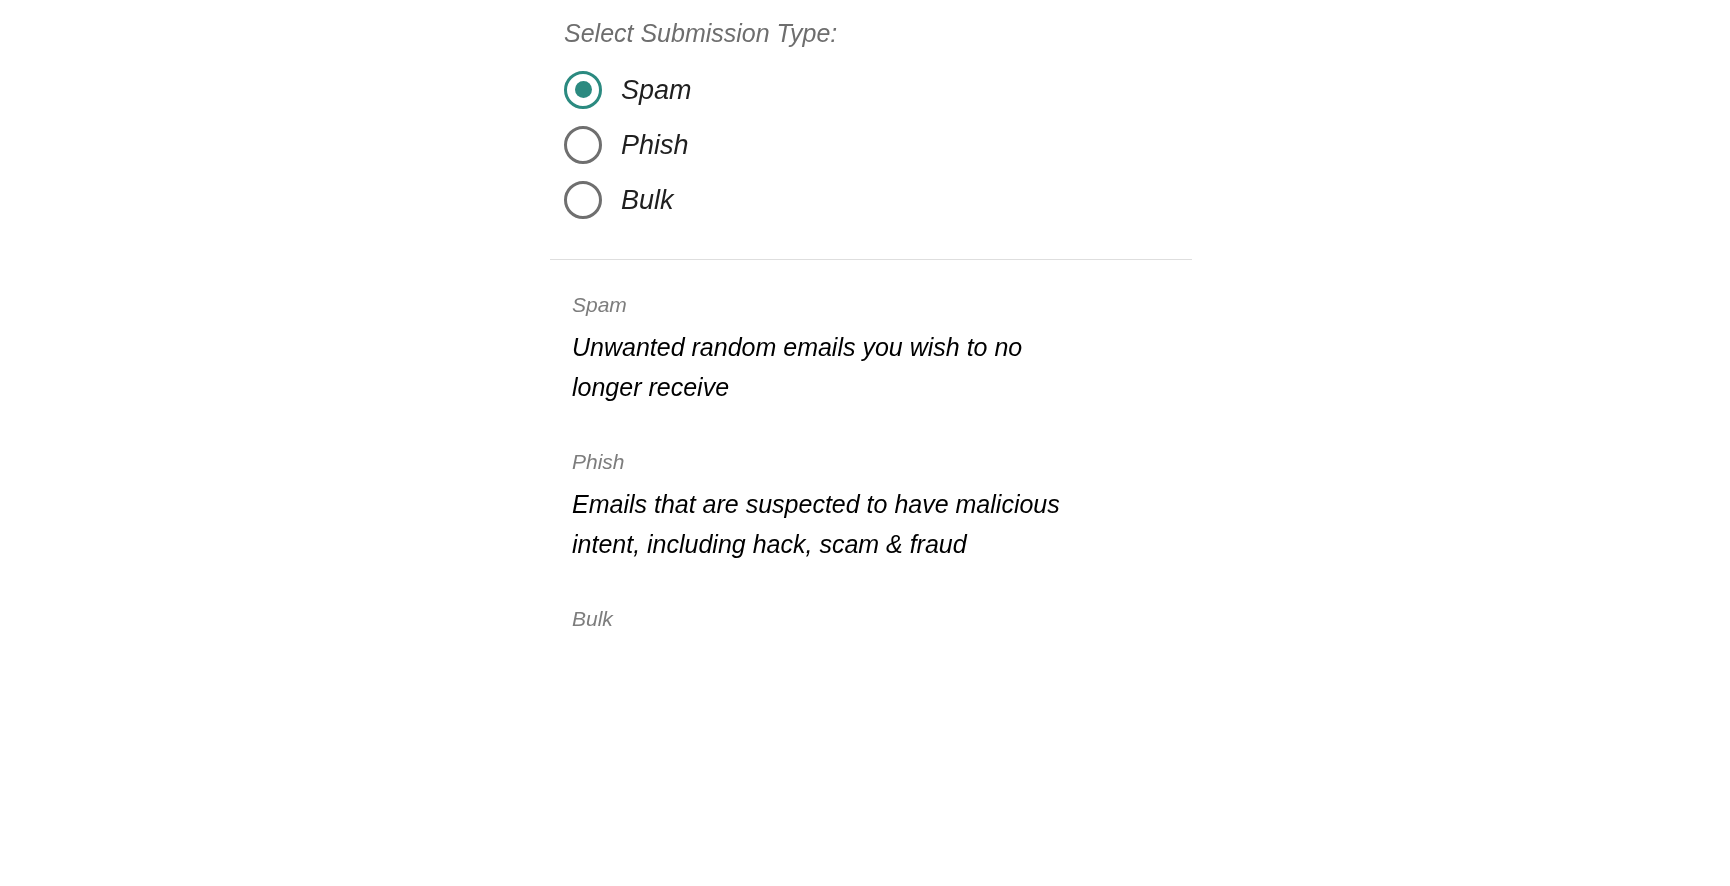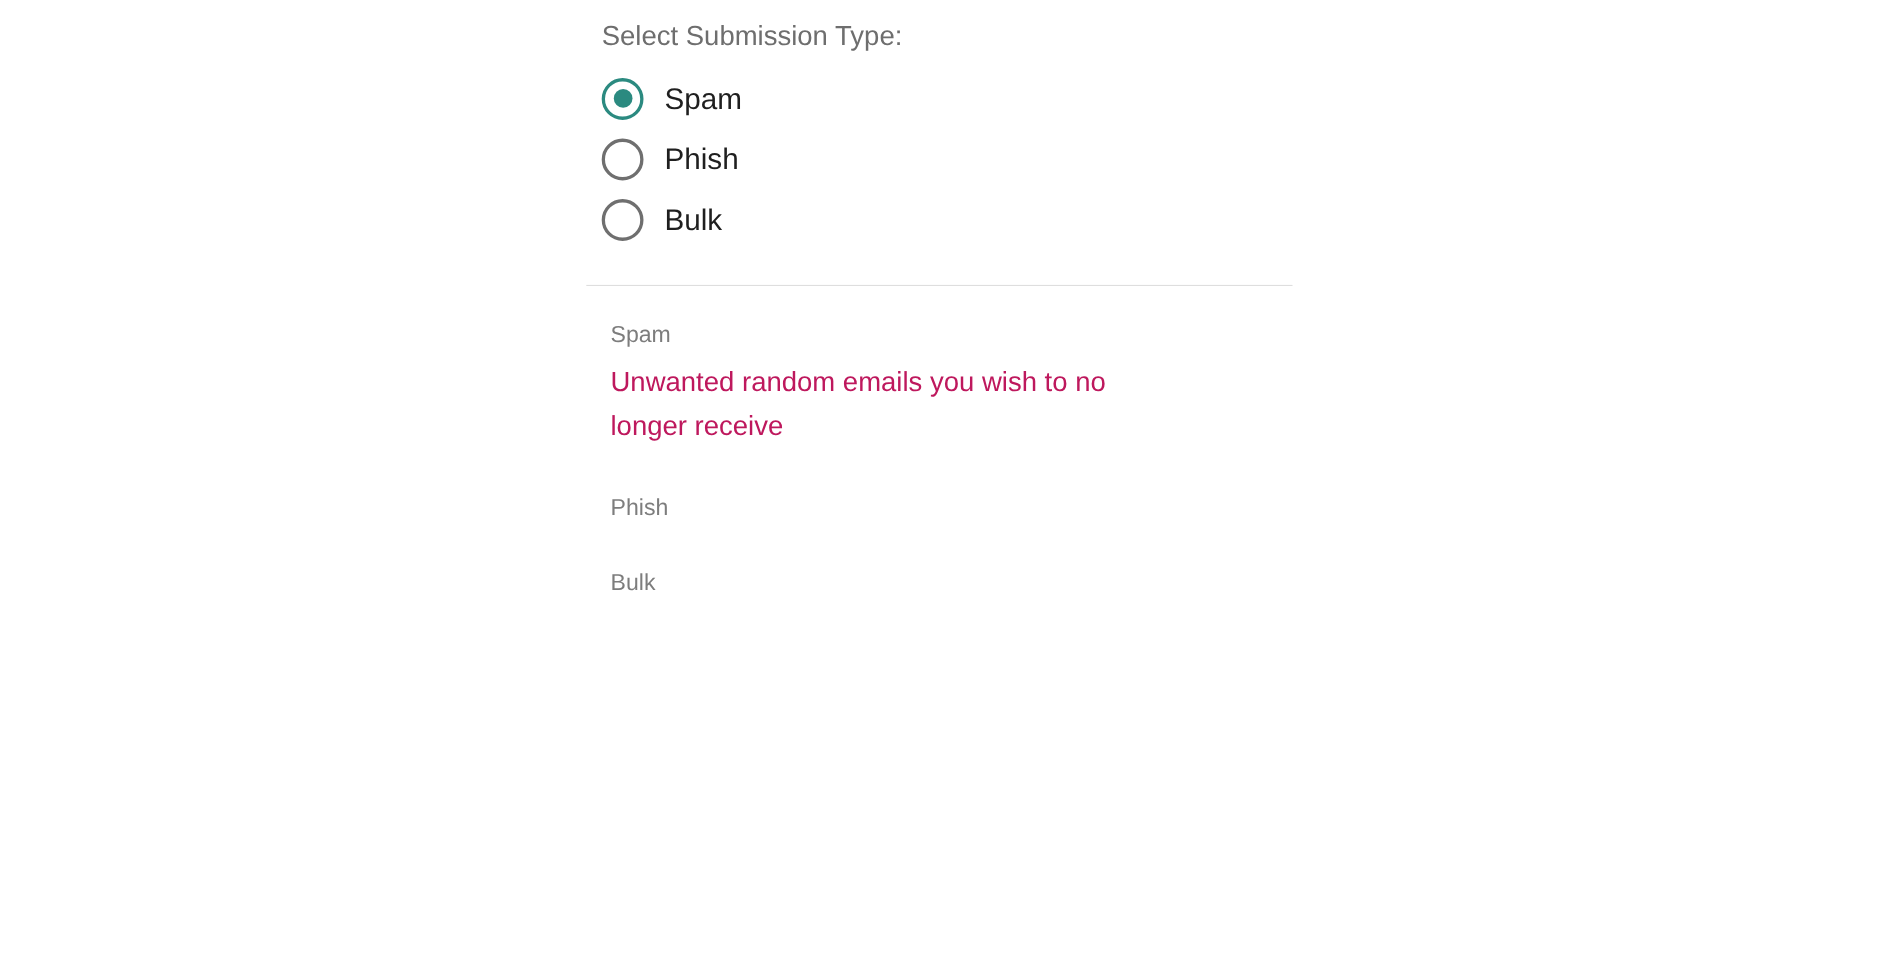--- a/index.html
+++ b/index.html
@@ -17,23 +17,24 @@
 
   .page {
     position: relative;
     width: 1730px;
     height: 886px;
     background: #ffffff;
   }
 
   .panel {
     position: absolute;
-    left: 523px;
+    left: 540px;
     top: 0;
     width: 660px;
+    font-style: italic;
   }
 
   .section-label {
     font-size: 25px;
     color: #6e6e6e;
     line-height: 30px;
     padding-top: 18px;
     padding-left: 24px;
   }
 
@@ -106,21 +107,21 @@
 
   .desc-title {
     font-size: 21px;
     color: #7d7d7d;
     line-height: 26px;
     margin-bottom: 9px;
   }
 
   .desc-body {
     font-size: 25px;
-    color: #be185d;
+    color: #000000;
     line-height: 40px;
     max-width: 500px;
   }
 </style>
 </head>
 <body>
 
 <div class="page">
   <div class="panel">
 
@@ -155,20 +156,21 @@
 
     <div class="descriptions">
 
       <div class="desc-block">
         <div class="desc-title">Spam</div>
         <div class="desc-body">Unwanted random emails you wish to no longer receive</div>
       </div>
 
       <div class="desc-block">
         <div class="desc-title">Phish</div>
+        <div class="desc-body">Emails that are suspected to have malicious intent, including hack, scam &amp; fraud</div>
       </div>
 
       <div class="desc-block">
         <div class="desc-title">Bulk</div>
       </div>
 
     </div>
 
   </div>
 </div>

